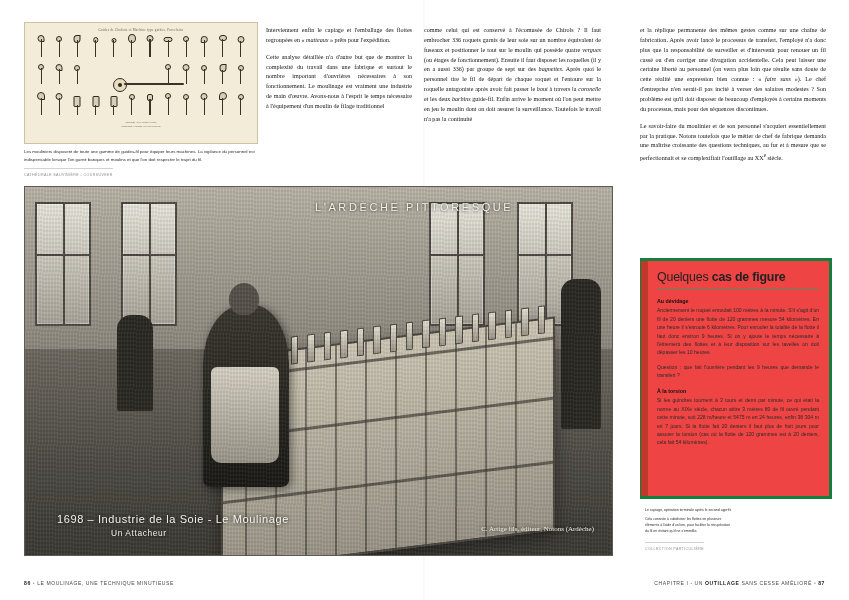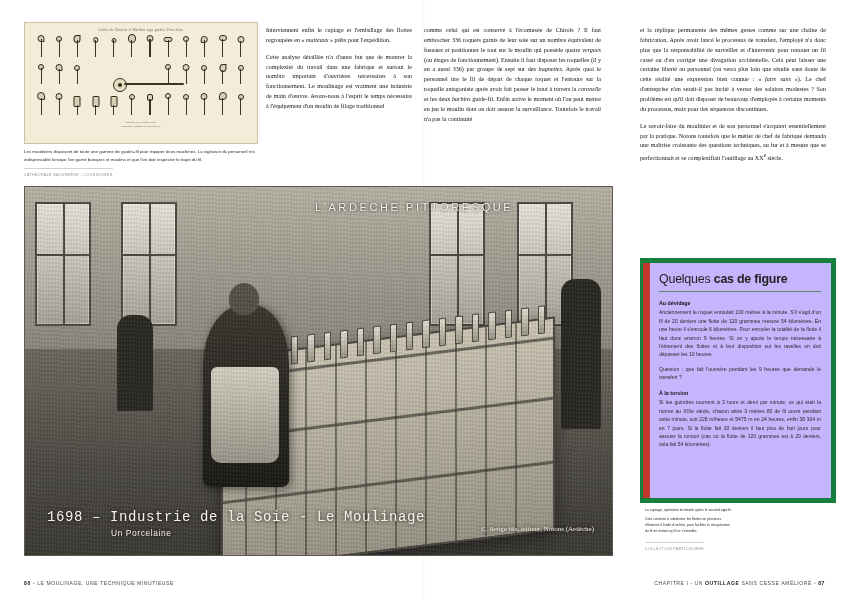--- a/index.html
+++ b/index.html
@@ -267,23 +267,23 @@
     position: absolute;
     left: 290px; top: 14px;
     font-family: "Liberation Sans", sans-serif;
     font-size: 11px;
     letter-spacing: 2.6px;
     color: #f2efe6;
     text-shadow: 0 0 3px rgba(0,0,0,.85);
   }
   .photo .cap-line1 {
     position: absolute;
-    left: 22px; bottom: 30px;
-    font-family: Liberation Mono, monospace;
-    font-size: 14px;
+    left: 32px; bottom: 30px;
+    font-family: Liberation Sans, sans-serif;
+    font-size: 11px;
     letter-spacing: .6px;
     color: #f4f1e7;
     text-shadow: 0 0 4px rgba(0,0,0,.9);
   }
   .photo .cap-line2 {
     position: absolute;
     left: 86px; bottom: 17px;
     font-family: "Liberation Sans", sans-serif;
     font-size: 8.4px;
     letter-spacing: .6px;
@@ -299,22 +299,22 @@
     text-shadow: 0 0 4px rgba(0,0,0,.9);
   }
 
   
   .sidebar {
     position: absolute;
     left: 640px;
     top: 258px;
     width: 186px;
     height: 235px;
-    background: #c4b5fd;
-    border: 5px solid #15803d;
+    background: #ef4444;
+    border: 3px solid #15803d;
   }
   .sidebar .redbar {
     position: absolute;
     left: -2px; top: 0;
     width: 7px; height: 100%;
     background: #c0392b;
   }
   .sidebar .inner { padding: 9px 10px 8px 14px; }
   .sidebar h2 {
     margin: 0 0 5px 0;
@@ -605,21 +605,21 @@
 
     <div class="worker">
       <div class="head2"></div>
       <div class="apron"></div>
     </div>
 
     <div class="grain"></div>
 
     <div class="postcard-title">L'ARDÈCHE PITTORESQUE</div>
     <div class="cap-line1">1698 – Industrie de la Soie - Le Moulinage</div>
-    <div class="cap-line2">Un Porcelaine</div>
+    <div class="cap-line2">Un Attacheur</div>
     <div class="editor">C. Artige fils, éditeur, Notons (Ardèche)</div>
   </div>
 
   <div class="sidebar">
     <div class="redbar"></div>
     <div class="inner">
       <h2><span>Quelques </span><b>cas de figure</b></h2>
       <div class="rule"></div>
 
       <h3>Au dévidage</h3>

